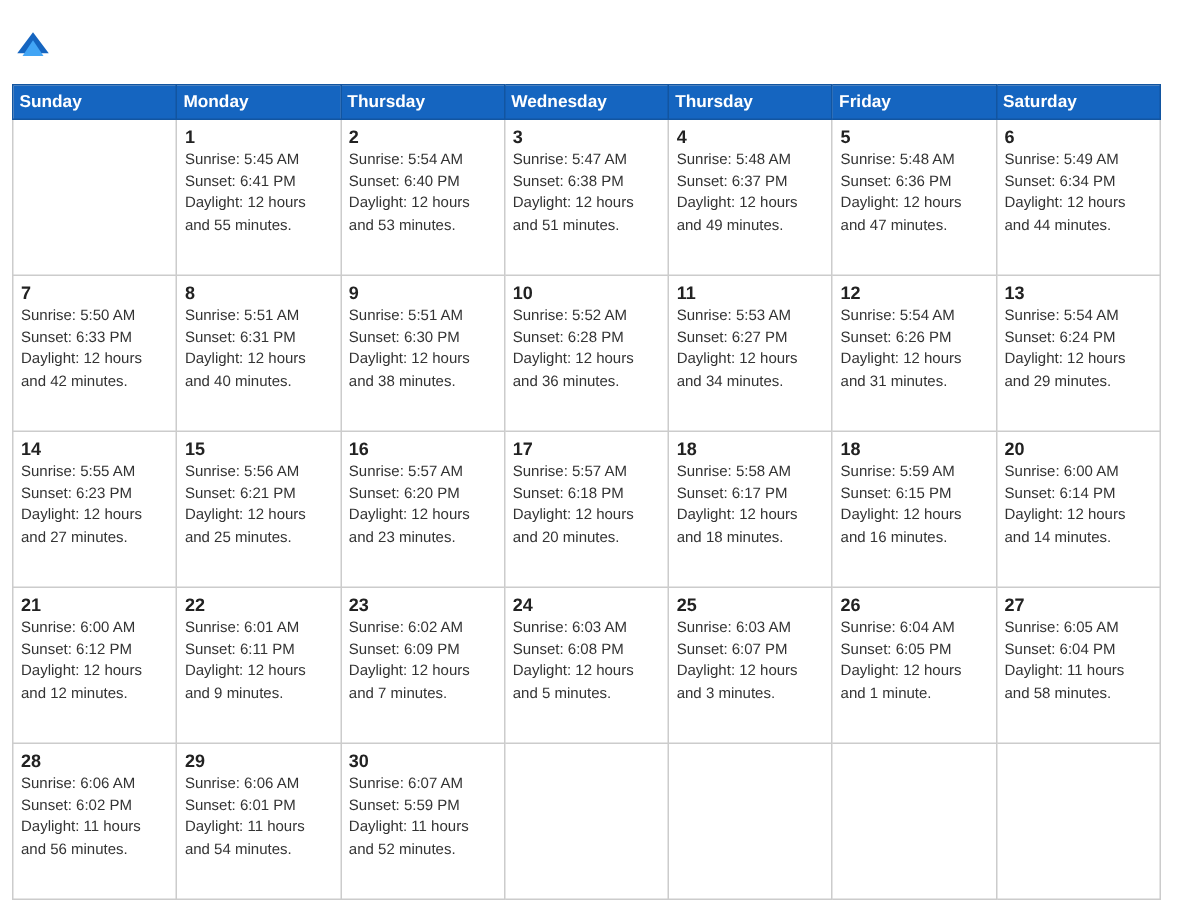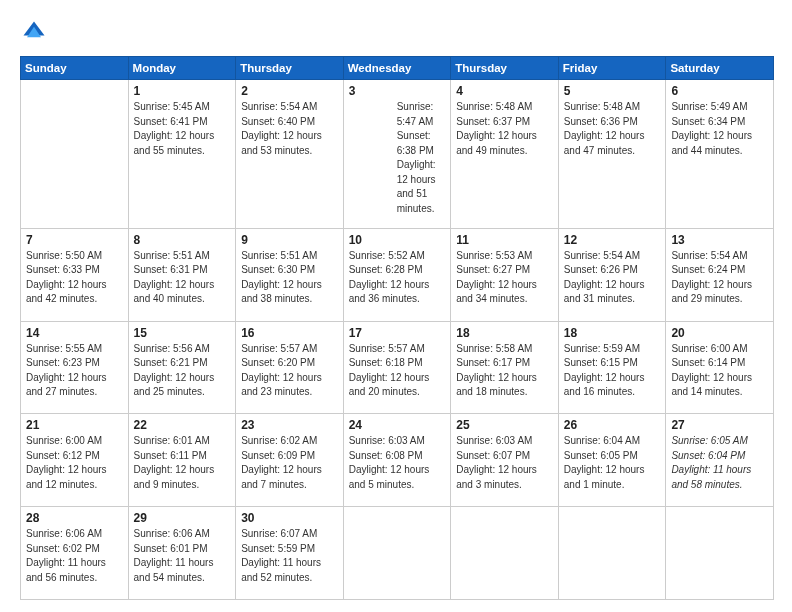--- a/index.html
+++ b/index.html
@@ -6,21 +6,21 @@
     body {
       width: 792px;
       height: 612px;
       font-family: Arial, sans-serif;
       background: #fff;
       overflow: hidden;
     }
     .page {
       width: 792px;
       height: 612px;
-      padding: 18px 18px 12px 20px;
+      padding: 18px 18px 12px 8px;
       display: flex;
       flex-direction: column;
       justify-content: center;
     }
     .header {
       display: flex;
       justify-content: space-between;
       align-items: flex-start;
       margin-bottom: 10px;
     }
@@ -137,21 +137,21 @@
           </td>
           <td>
             <span class="day-num">2</span>
             <div class="day-info" style="white-space: pre-line;">Sunrise: 5:54 AM
 Sunset: 6:40 PM
 Daylight: 12 hours
 and 53 minutes.</div>
           </td>
           <td>
             <span class="day-num">3</span>
-            <div class="day-info" style="white-space: pre-line; margin-left: 48px;">Sunrise: 5:47 AM
+            <div class="day-info" style="white-space: pre-line;">Sunrise: 5:47 AM
 Sunset: 6:38 PM
 Daylight: 12 hours
 and 51 minutes.</div>
           </td>
           <td>
             <span class="day-num">4</span>
             <div class="day-info" style="white-space: pre-line;">Sunrise: 5:48 AM
 Sunset: 6:37 PM
 Daylight: 12 hours
 and 49 minutes.</div>
@@ -311,21 +311,21 @@
           </td>
           <td>
             <span class="day-num">26</span>
             <div class="day-info" style="white-space: pre-line;">Sunrise: 6:04 AM
 Sunset: 6:05 PM
 Daylight: 12 hours
 and 1 minute.</div>
           </td>
           <td>
             <span class="day-num">27</span>
-            <div class="day-info" style="white-space: pre-line; font-style: italic;">Sunrise: 6:05 AM
+            <div class="day-info" style="white-space: pre-line;">Sunrise: 6:05 AM
 Sunset: 6:04 PM
 Daylight: 11 hours
 and 58 minutes.</div>
           </td>
         </tr>
         <tr>
           <td>
             <span class="day-num">28</span>
             <div class="day-info" style="white-space: pre-line;">Sunrise: 6:06 AM
 Sunset: 6:02 PM

